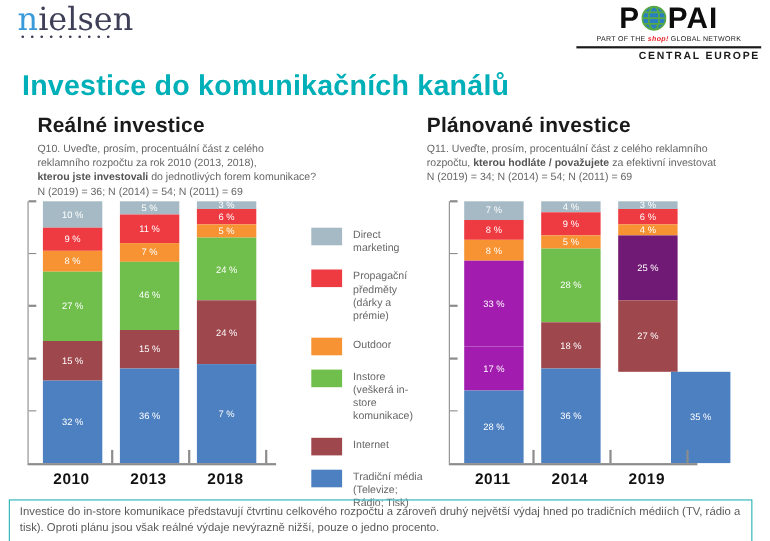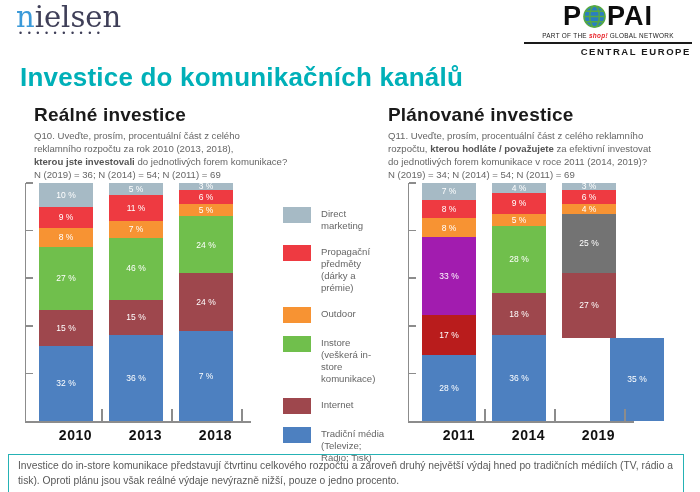--- a/index.html
+++ b/index.html
@@ -38,21 +38,21 @@
   .y-tick { position:absolute; left:0; width:7px; height:1.5px; background:#8c8c8c; }
   .cat-tick { position:absolute; bottom:0; width:1.5px; height:12px; background:#8c8c8c; }
   .bars { position:absolute; left:0; top:0; width:100%; height:100%; display:flex; align-items:flex-end; padding-left:13px; gap:16px; }
   .bar { width:54px; height:100%; display:flex; flex-direction:column-reverse; }
   .seg { width:100%; display:flex; align-items:center; justify-content:center; }
   .seg-label { color:#ffffff; font-size:8.5px; line-height:1; white-space:nowrap; }
 
   .years { position:absolute; top:427px; width:226px; display:flex; padding-left:13px; gap:16px; }
   .years-left { left:25px; }
   .years-right { left:408px; }
-  .year { width:54px; text-align:right; font-size:14px; font-weight:bold; color:#111111; letter-spacing:0.5px; }
+  .year { width:54px; text-align:center; font-size:14px; font-weight:bold; color:#111111; letter-spacing:0.5px; }
 
   
   .legend { position:absolute; left:283px; top:207px; width:106px; display:flex; flex-direction:column; gap:13px; }
   .legend-item { display:flex; align-items:flex-start; gap:10px; }
   .legend-swatch { width:28px; height:16px; flex:0 0 28px; }
   .legend-label { font-size:9.6px; color:#666666; line-height:1.25; padding-top:1px; }
 
   
   .note { position:absolute; left:8px; top:454px; width:676px; min-height:32px; border:1px solid #25b2b5; padding:4px 9px; }
   .note-text { font-size:10.3px; color:#595959; line-height:1.45; }
@@ -100,21 +100,20 @@
         <div><b>kterou jste investovali</b><span> do jednotlivých forem komunikace?</span></div>
         <div><span>N (2019) = 36; N (2014) = 54; N (2011) = 69</span></div>
       </div>
   </div>
 
   <div class="panel panel-right">
     <div class="panel-title">Plánované investice</div>
     <div class="panel-question">
         <div><span>Q11. Uveďte, prosím, procentuální část z celého reklamního</span></div>
         <div><span>rozpočtu, </span><b>kterou hodláte / považujete</b><span> za efektivní investovat</span></div>
-        <div><span>do jednotlivých forem komunikace v roce 2011 (2014, 2019)?</span></div>
         <div><span>N (2019) = 34; N (2014) = 54; N (2011) = 69</span></div>
       </div>
   </div>
 
   <div class="plot plot-left">
       <div class="y-tick" style="top: calc(0% - 0.75px);"></div>
       <div class="y-tick" style="top: calc(20% - 0.75px);"></div>
       <div class="y-tick" style="top: calc(40% - 0.75px);"></div>
       <div class="y-tick" style="top: calc(60% - 0.75px);"></div>
       <div class="y-tick" style="top: calc(80% - 0.75px);"></div>
@@ -195,21 +194,21 @@
       <div class="y-tick" style="top: calc(0% - 0.75px);"></div>
       <div class="y-tick" style="top: calc(20% - 0.75px);"></div>
       <div class="y-tick" style="top: calc(40% - 0.75px);"></div>
       <div class="y-tick" style="top: calc(60% - 0.75px);"></div>
       <div class="y-tick" style="top: calc(80% - 0.75px);"></div>
       <div class="bars">
         <div class="bar">
           <div class="seg" style="height: 27.7228%; background: rgb(77, 128, 192);">
             <span class="seg-label">28 %</span>
           </div>
-          <div class="seg" style="height: 16.8317%; background: #b91c1c;">
+          <div class="seg" style="height: 16.8317%; background: #a21caf;">
             <span class="seg-label">17 %</span>
           </div>
           <div class="seg" style="height: 32.6733%; background: #a21caf;">
             <span class="seg-label">33 %</span>
           </div>
           <div class="seg" style="height: 7.92079%; background: rgb(247, 147, 51);">
             <span class="seg-label">8 %</span>
           </div>
           <div class="seg" style="height: 7.92079%; background: rgb(238, 58, 65);">
             <span class="seg-label">8 %</span>
@@ -238,21 +237,21 @@
             <span class="seg-label">4 %</span>
           </div>
         </div>
         <div class="bar">
           <div class="seg" style="height: 35%; background: rgb(77, 128, 192); margin-left: 48px;">
             <span class="seg-label">35 %</span>
           </div>
           <div class="seg" style="height: 27%; background: rgb(158, 71, 77);">
             <span class="seg-label">27 %</span>
           </div>
-          <div class="seg" style="height: 25%; background: #737373;">
+          <div class="seg" style="height: 25%; background: #701a75;">
             <span class="seg-label">25 %</span>
           </div>
           <div class="seg" style="height: 4%; background: rgb(247, 147, 51);">
             <span class="seg-label">4 %</span>
           </div>
           <div class="seg" style="height: 6%; background: rgb(238, 58, 65);">
             <span class="seg-label">6 %</span>
           </div>
           <div class="seg" style="height: 3%; background: rgb(166, 186, 197);">
             <span class="seg-label">3 %</span>

